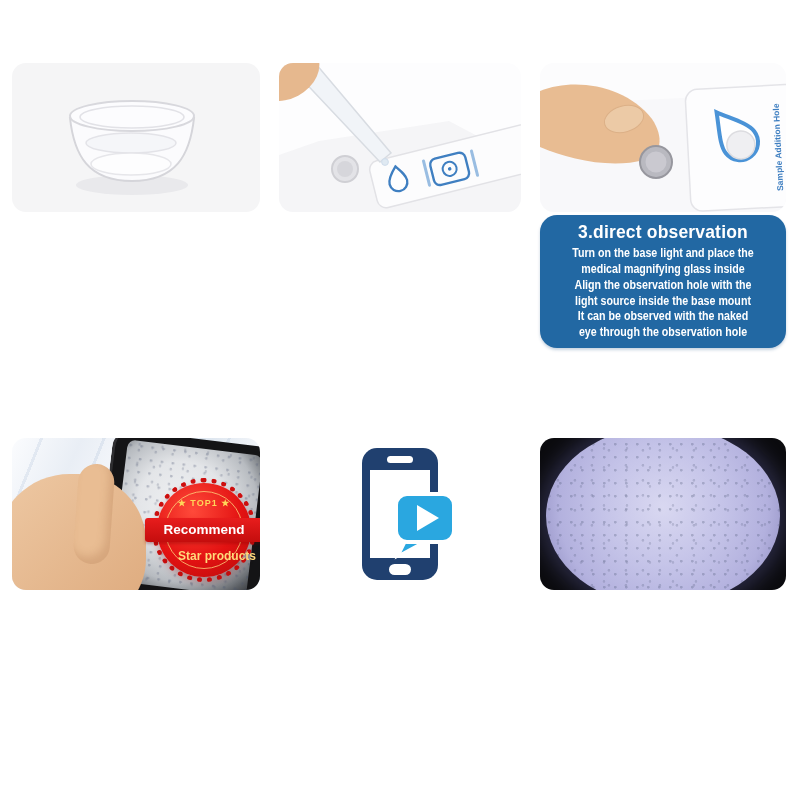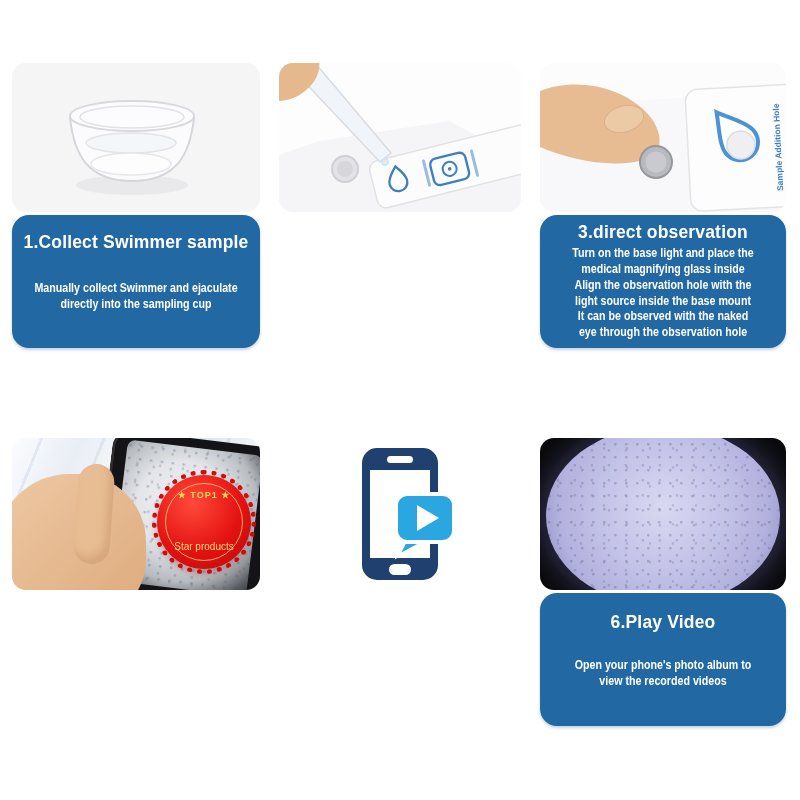--- a/index.html
+++ b/index.html
@@ -72,34 +72,34 @@
   .screen{position:absolute;inset:9px 12px;border-radius:8px;
     background:radial-gradient(circle at 45% 42%,#f0f1f3 0%,#e3e5e8 40%,#b7bbc0 68%,#5c6065 88%,#2e3033 100%);}
   .specks,.specks2{position:absolute;inset:0;border-radius:inherit;opacity:.55;
     background-image:
       radial-gradient(circle at 30% 40%,rgba(70,80,110,.55) 1px,transparent 1.7px),
       radial-gradient(circle at 70% 62%,rgba(70,80,110,.45) 1px,transparent 1.7px),
       radial-gradient(circle at 52% 18%,rgba(70,80,110,.4) 1px,transparent 1.6px);
     background-size:11px 13px,17px 15px,23px 19px;}
 
   
-  .badge{position:absolute;right:4px;bottom:16px;width:104px;height:104px;}
+  .badge{position:absolute;right:4px;bottom:8px;width:104px;height:104px;}
   .badge-scallop{position:absolute;inset:0;border-radius:50%;border:5px dotted #cf0f0f;}
   .badge-core{position:absolute;inset:5px;border-radius:50%;
     background:radial-gradient(circle at 38% 30%,#ff4a3a,#e31212 55%,#b50a0a 100%);
     box-shadow:0 4px 8px rgba(150,10,10,.35);}
   .badge-goldring{position:absolute;inset:13px;border-radius:50%;border:1px solid rgba(255,220,130,.75);}
   .badge-top{position:absolute;top:20px;left:0;width:100%;text-align:center;color:#ffd659;
     font-size:9px;font-weight:bold;letter-spacing:1px;}
   .badge-ribbon{position:absolute;left:-7px;right:-7px;top:40px;height:24px;
     background:linear-gradient(#e81d1d,#c40d0d);border-radius:3px;
     box-shadow:0 2px 3px rgba(120,0,0,.3);color:#fff;font-size:13.5px;font-weight:bold;
     text-align:center;line-height:24px;}
-  .badge-bottom{position:absolute;top:71px;left:0;width:100%;text-align:center;color:#ffd97a;
-    font-size:10px;font-weight:normal;}
+  .badge-bottom{position:absolute;top:71px;left:0;width:100%;text-align:right;color:#ffd97a;
+    font-size:12px;font-weight:bold;}
 
   
   .scope{position:absolute;left:6px;right:6px;top:-12px;bottom:-16px;border-radius:50%;
     background:radial-gradient(circle at 50% 45%,#d9d8f1 0%,#c4c3e8 40%,#b3b1de 68%,#8f8cc0 90%,#4a4870 100%);
     box-shadow:0 0 20px 8px rgba(120,120,200,.28);}
   .scope .specks2{opacity:.5;border-radius:50%;}
 
   .figE svg{display:block;margin:10px auto 0;}
 </style>
 </head>
@@ -150,25 +150,20 @@
         <g transform="translate(198,76) rotate(-35)">
           <path d="M0,-34 C9,-18 18,-6 18,4 a18,18 0 1,1 -36,0 C-18,-6 -9,-18 0,-34 Z" fill="#ffffff" stroke="#4a93d7" stroke-width="4"></path>
         </g>
         <circle cx="201" cy="82" r="14" fill="#efeff2" stroke="#dcdce0" stroke-width="1.5"></circle>
         <text transform="translate(241,130) rotate(-90)" font-size="8.5" font-weight="bold" fill="#3f7fc1" font-family="Liberation Sans, sans-serif">Sample Addition Hole</text>
         <rect x="250" y="58" width="30" height="42" rx="8" fill="none" stroke="#4a93d7" stroke-width="3"></rect>
       </g>
     </svg>
   </figure>
 
-  <section class="card c1 r1c col1">
-    <h2 class="card-title">1.Collect Swimmer sample</h2>
-    <p class="card-body">Manually collect Swimmer and ejaculate
-directly into the sampling cup</p>
-  </section>
   <section class="card c3 r1c col3">
     <h2 class="card-title">3.direct observation</h2>
     <p class="card-body">Turn on the base light and place the
 medical magnifying glass inside
 Align the observation hole with the
 light source inside the base mount
 It can be observed with the naked
 eye through the observation hole</p>
   </section>
 
@@ -180,20 +175,21 @@
         <div class="specks"></div>
       </div>
     </div>
     <div class="hand"></div>
     <div class="thumb"></div>
     <div class="badge">
       <div class="badge-scallop"></div>
       <div class="badge-core"></div>
       <div class="badge-goldring"></div>
       <div class="badge-top">★ TOP1 ★</div>
+      <div class="badge-ribbon">Recommend</div>
       <div class="badge-bottom">Star products</div>
     </div>
   </figure>
 
   <figure class="figE r2f col2">
     <svg width="120" height="142" viewBox="0 0 120 142">
       <rect x="22" y="4" width="76" height="132" rx="15" fill="#20406f"></rect>
       <rect x="30" y="26" width="60" height="88" fill="#ffffff"></rect>
       <rect x="47" y="12" width="26" height="7" rx="3.5" fill="#ffffff"></rect>
       <rect x="49" y="120" width="22" height="11" rx="5.5" fill="#ffffff"></rect>
@@ -202,19 +198,14 @@
       <path d="M77,61 L77,87 L99,74 Z" fill="#ffffff"></path>
     </svg>
   </figure>
 
   <figure class="figF r2f col3">
     <div class="scope">
       <div class="specks2 specks"></div>
     </div>
   </figure>
 
-  <section class="card c6 r2c col3">
-    <h2 class="card-title">6.Play Video</h2>
-    <p class="card-body">Open your phone's photo album to
-view the recorded videos</p>
-  </section>
 
 </div>
 
 </body></html>

